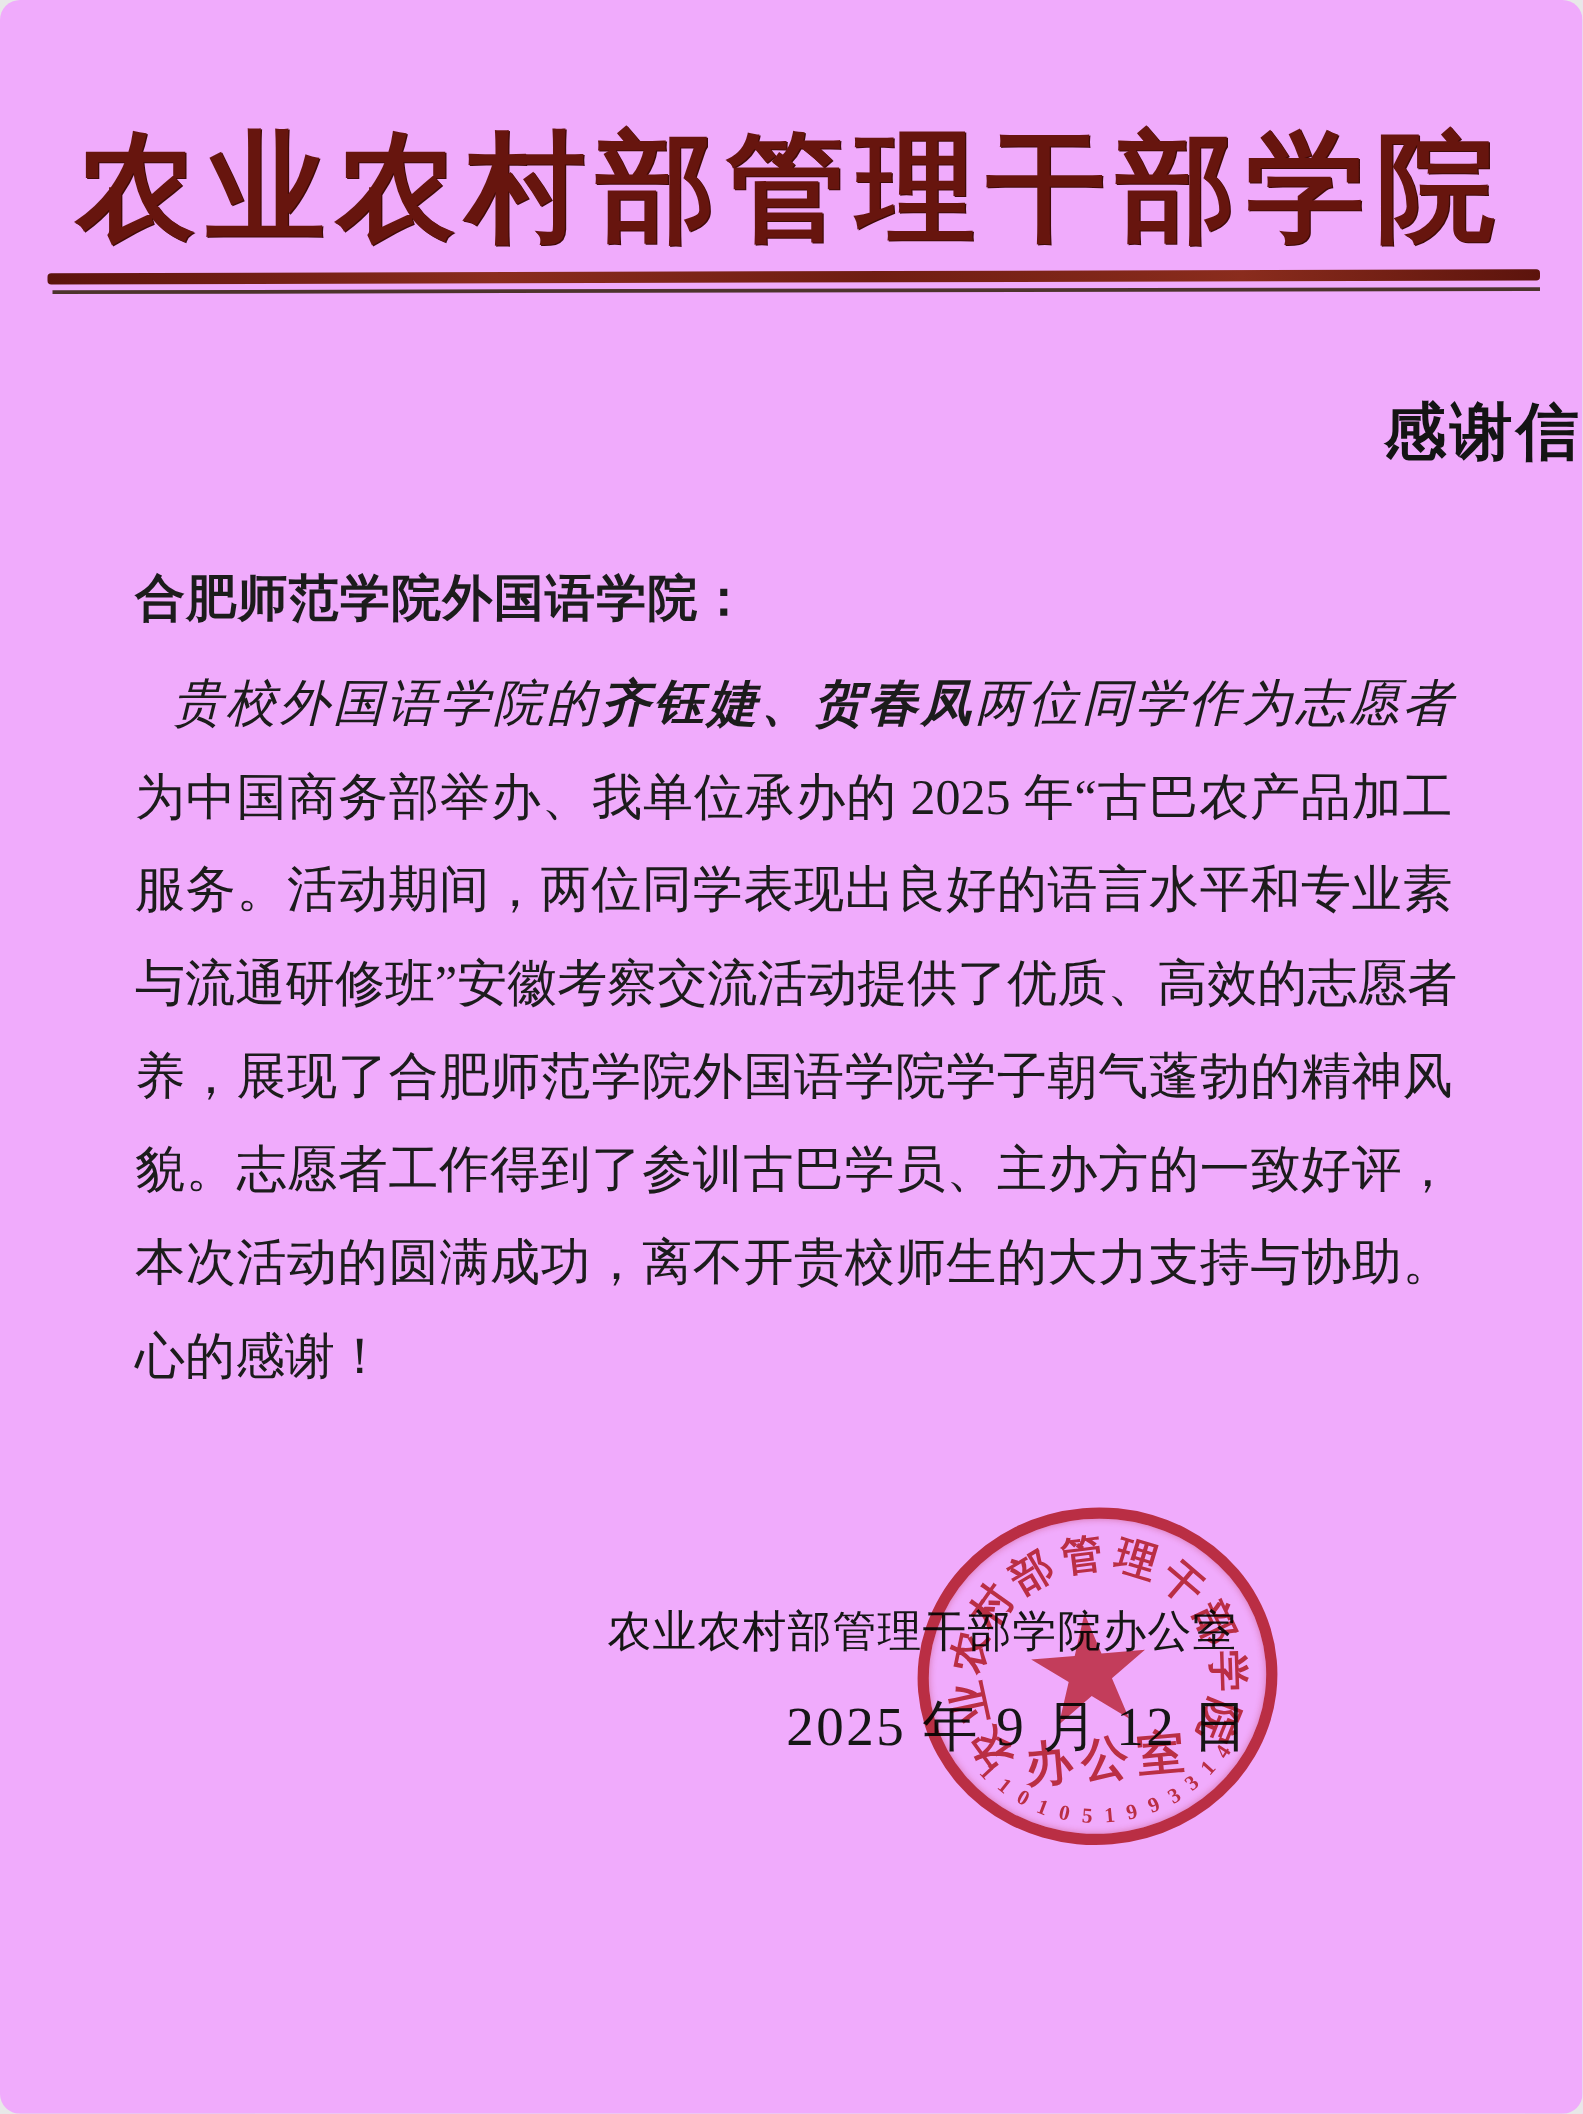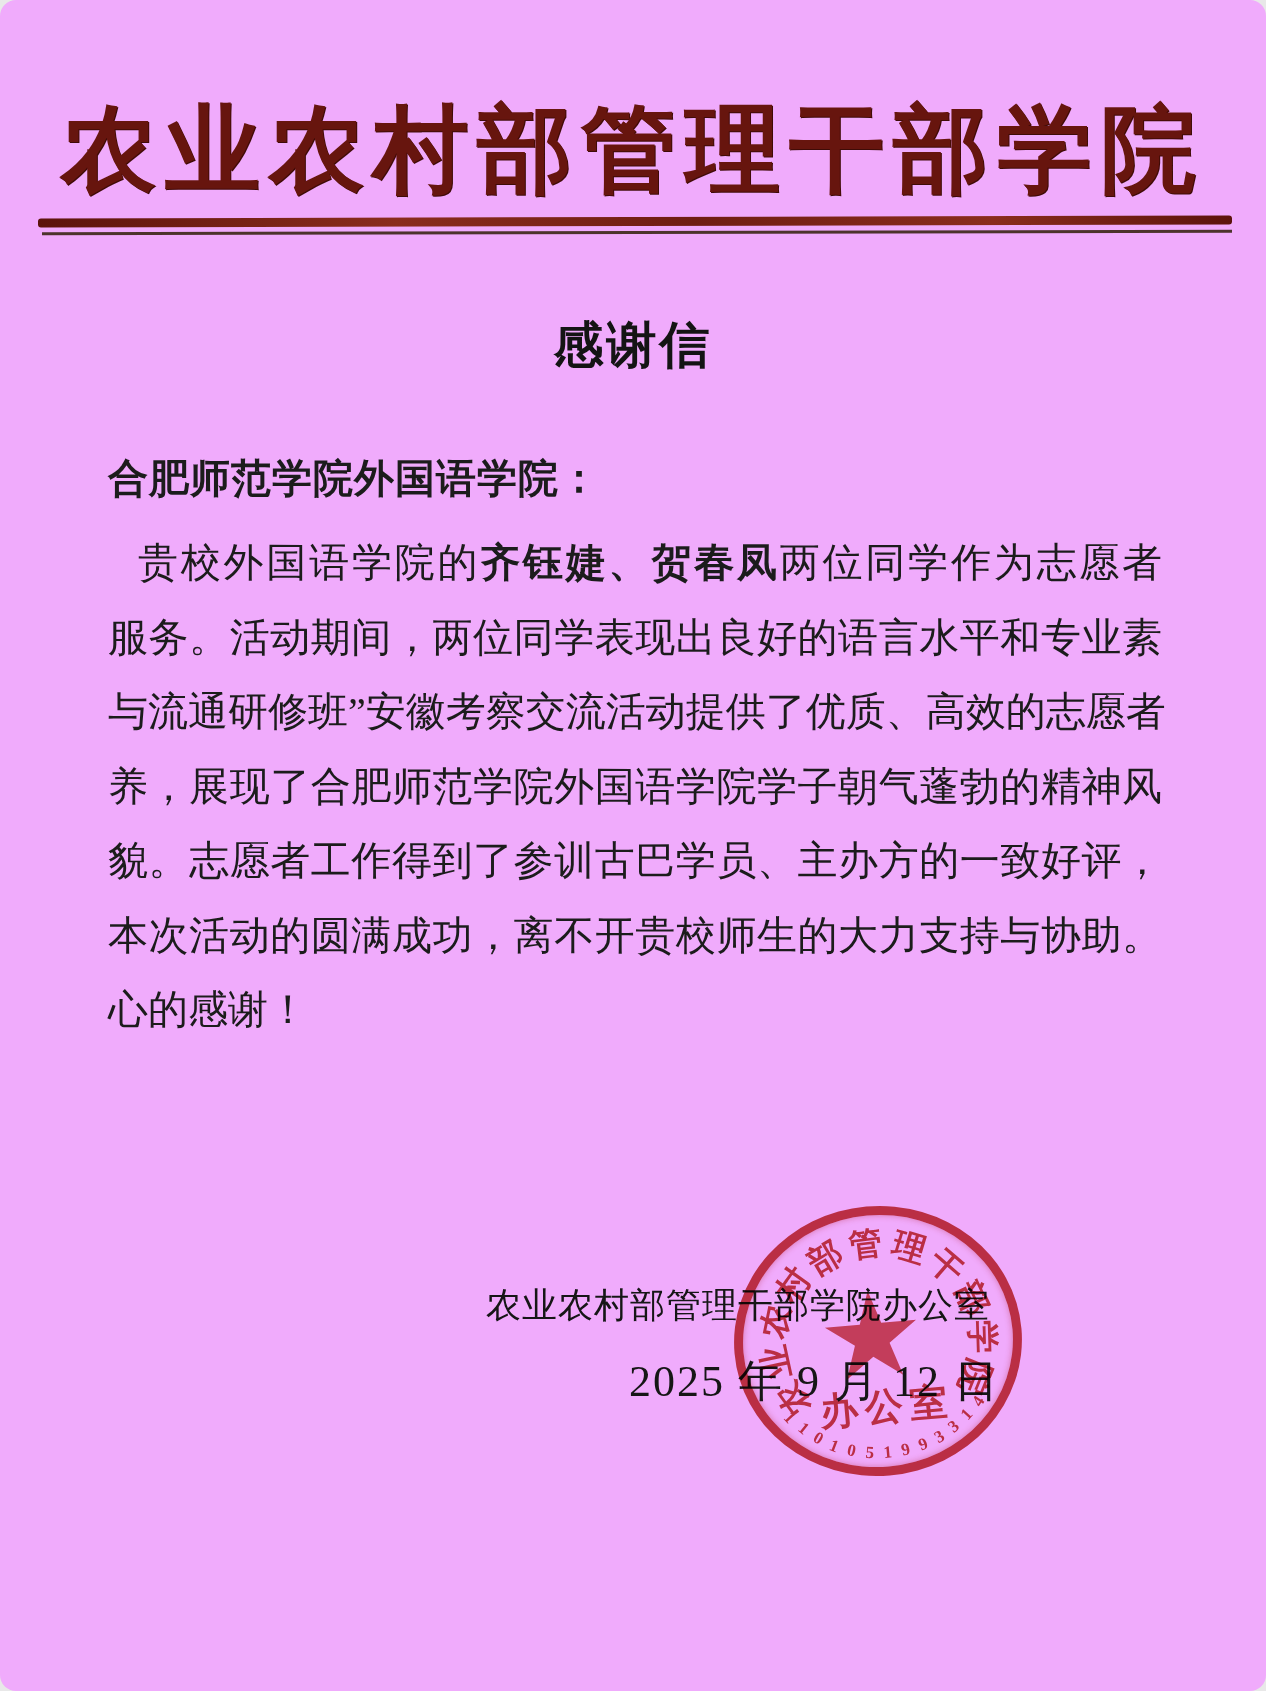--- a/index.html
+++ b/index.html
@@ -22,34 +22,34 @@
     background:linear-gradient(90deg,#5c130c,#8a2c1d 30%,#6f1d12 55%,#8a2c1d 80%,#5c130c);
     border-radius:3px; transform:rotate(-0.15deg);
   }
   .rule-thin {
     position:absolute; left:42px; top:231px; width:1190px; height:3px;
     background:#4d332c; transform:rotate(-0.12deg);
   }
   
   .doc-title {
     position:absolute; top:312px; left:0; width:100%;
-    text-align:center; font-size:50px; font-weight:bold;
+    text-align:right; font-size:50px; font-weight:bold;
     letter-spacing:3px; color:#141414;
   }
   
   .content {
     position:absolute; left:108px; top:449px; width:1054px;
     font-size:40px; color:#1c1c1c;
   }
   .salutation { height:77px; line-height:60px; font-weight:600; letter-spacing:1px; }
   .bline {
     line-height:74.5px; height:74.5px; white-space:nowrap;
     text-align:justify; text-align-last:justify;
   }
-  .bline.indent { padding-left:30px; }
+  .bline.indent { padding-left:30px;font-style:italic; }
   .bline.nojust { text-align:right; text-align-last:left; }
   .b { font-weight:bold; }
   
   .signature {
     position:absolute; top:1282px; right:276px;
     font-size:35px; letter-spacing:1px; color:#161616; white-space:nowrap;
   }
   .date {
     position:absolute; top:1352px; right:266px;
     font-size:44px; letter-spacing:2px; color:#161616; white-space:nowrap;
@@ -86,20 +86,21 @@
 
   <div class="rule-thick"></div>
   <div class="rule-thin"></div>
 
   <div class="doc-title">感谢信</div>
 
   <div class="content">
     <div class="salutation">合肥师范学院外国语学院：</div>
     <div>
         <div class="bline indent"><span>贵校外国语学院的</span><span class="b">齐钰婕、贺春凤</span><span>两位同学作为志愿者</span></div>
+        <div class="bline"><span>为中国商务部举办、我单位承办的 2025 年“古巴农产品加工</span></div>
         <div class="bline"><span>服务。活动期间，两位同学表现出良好的语言水平和专业素</span></div>
         <div class="bline"><span>与流通研修班”安徽考察交流活动提供了优质、高效的志愿者</span></div>
         <div class="bline"><span>养，展现了合肥师范学院外国语学院学子朝气蓬勃的精神风</span></div>
         <div class="bline"><span>貌。志愿者工作得到了参训古巴学员、主办方的一致好评，</span></div>
         <div class="bline"><span>本次活动的圆满成功，离不开贵校师生的大力支持与协助。</span></div>
         <div class="bline nojust"><span>心的感谢！</span></div>
       </div>
   </div>
 
   <div class="signature">农业农村部管理干部学院办公室</div>

